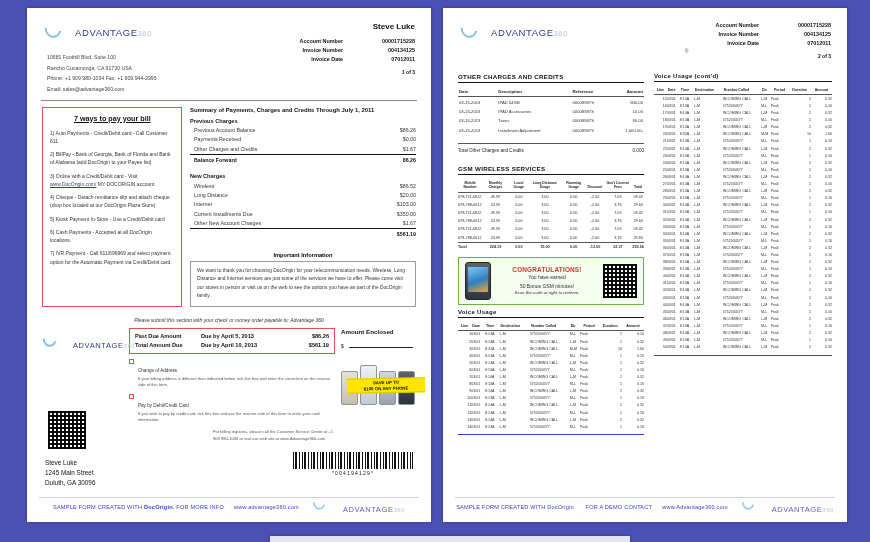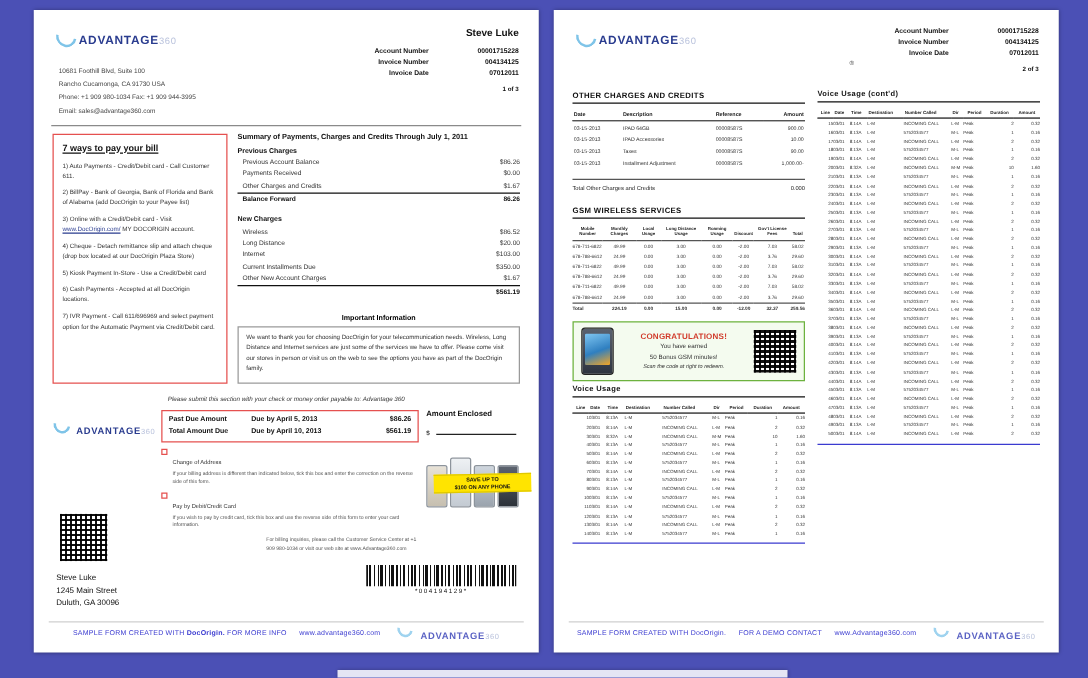--- a/index.html
+++ b/index.html
@@ -22,39 +22,39 @@
   .pg-inner { position:relative; width:100%; height:100%; padding:8px 12px; }
 
   
   .logo { position:relative; display:inline-block; }
   .logo .swoosh {
     position:absolute; left:-2px; top:-1px; width:16px; height:17px;
     border:2px solid #7fc4e8; border-radius:50%;
     border-right-color:transparent; border-top-color:transparent;
     transform:rotate(-35deg);
   }
-  .logo .adv { font-size:9.5px; font-weight:bold; letter-spacing:.6px; color:#2a3c8f; padding-left:16px; }
+  .logo .adv { font-size:9.5px; font-weight:normal; letter-spacing:.6px; color:#2a3c8f; padding-left:28px; }
   .logo .n360 { font-size:7.5px; color:#b9c2dc; letter-spacing:.5px; }
   .logo.sm .adv { font-size:7.5px; } .logo.sm .n360{ font-size:6px; }
 
   
   .p1head { display:flex; justify-content:space-between; align-items:flex-start; padding:6px 4px 0 8px;}
   .addr { font-size:5.2px; color:#444; line-height:2.05; margin-top:12px; }
   .acctbox { text-align:right; font-size:5.4px; }
   .acctbox .cust { font-size:8px; font-weight:bold; color:#111; margin-bottom:7px; }
   .acctrow { display:flex; justify-content:flex-end; gap:26px; margin-bottom:3.2px; font-weight:bold; }
   .acctrow .lbl { color:#111; }
   .acctrow .val { width:46px; text-align:right; color:#111; }
   .pageof { margin-top:7px; font-size:5px; color:#111; font-weight:bold;}
   .hrule { border:0; border-top:1px solid #8a8a8a; margin:5px 2px 6px 2px; }
 
   
   .p1body { display:flex; gap:8px; padding:0 3px; }
   .waysbox { width:140px; border:1.3px solid #e5504f; padding:6px 7px 8px 7px; }
-  .waysbox h3 { font-size:7.2px; color:#111; text-decoration:underline; margin-bottom:6px; }
+  .waysbox h3 { font-size:7.2px; color:#111; text-decoration:underline; margin-bottom:6px;margin-left:24px; }
   .waysbox p { font-size:5px; color:#333; line-height:1.65; margin-bottom:5px; }
   .waysbox a { color:#2a3c8f; text-decoration:underline; }
 
   .sumcol { flex:1; }
   .sumtitle { font-size:5.9px; font-weight:bold; color:#111; margin-bottom:5px; }
   .secthead { font-size:5.6px; font-weight:bold; color:#111; margin:4px 0 2px; }
   .srow { display:flex; justify-content:space-between; font-size:5.3px; color:#333; padding:1.6px 0 1.6px 4px; }
   .srow.bold { font-weight:bold; color:#111; }
   .topline { border-top:1px solid #111; margin-top:1px; }
   .srow .amt { font-variant-numeric:tabular-nums; }

